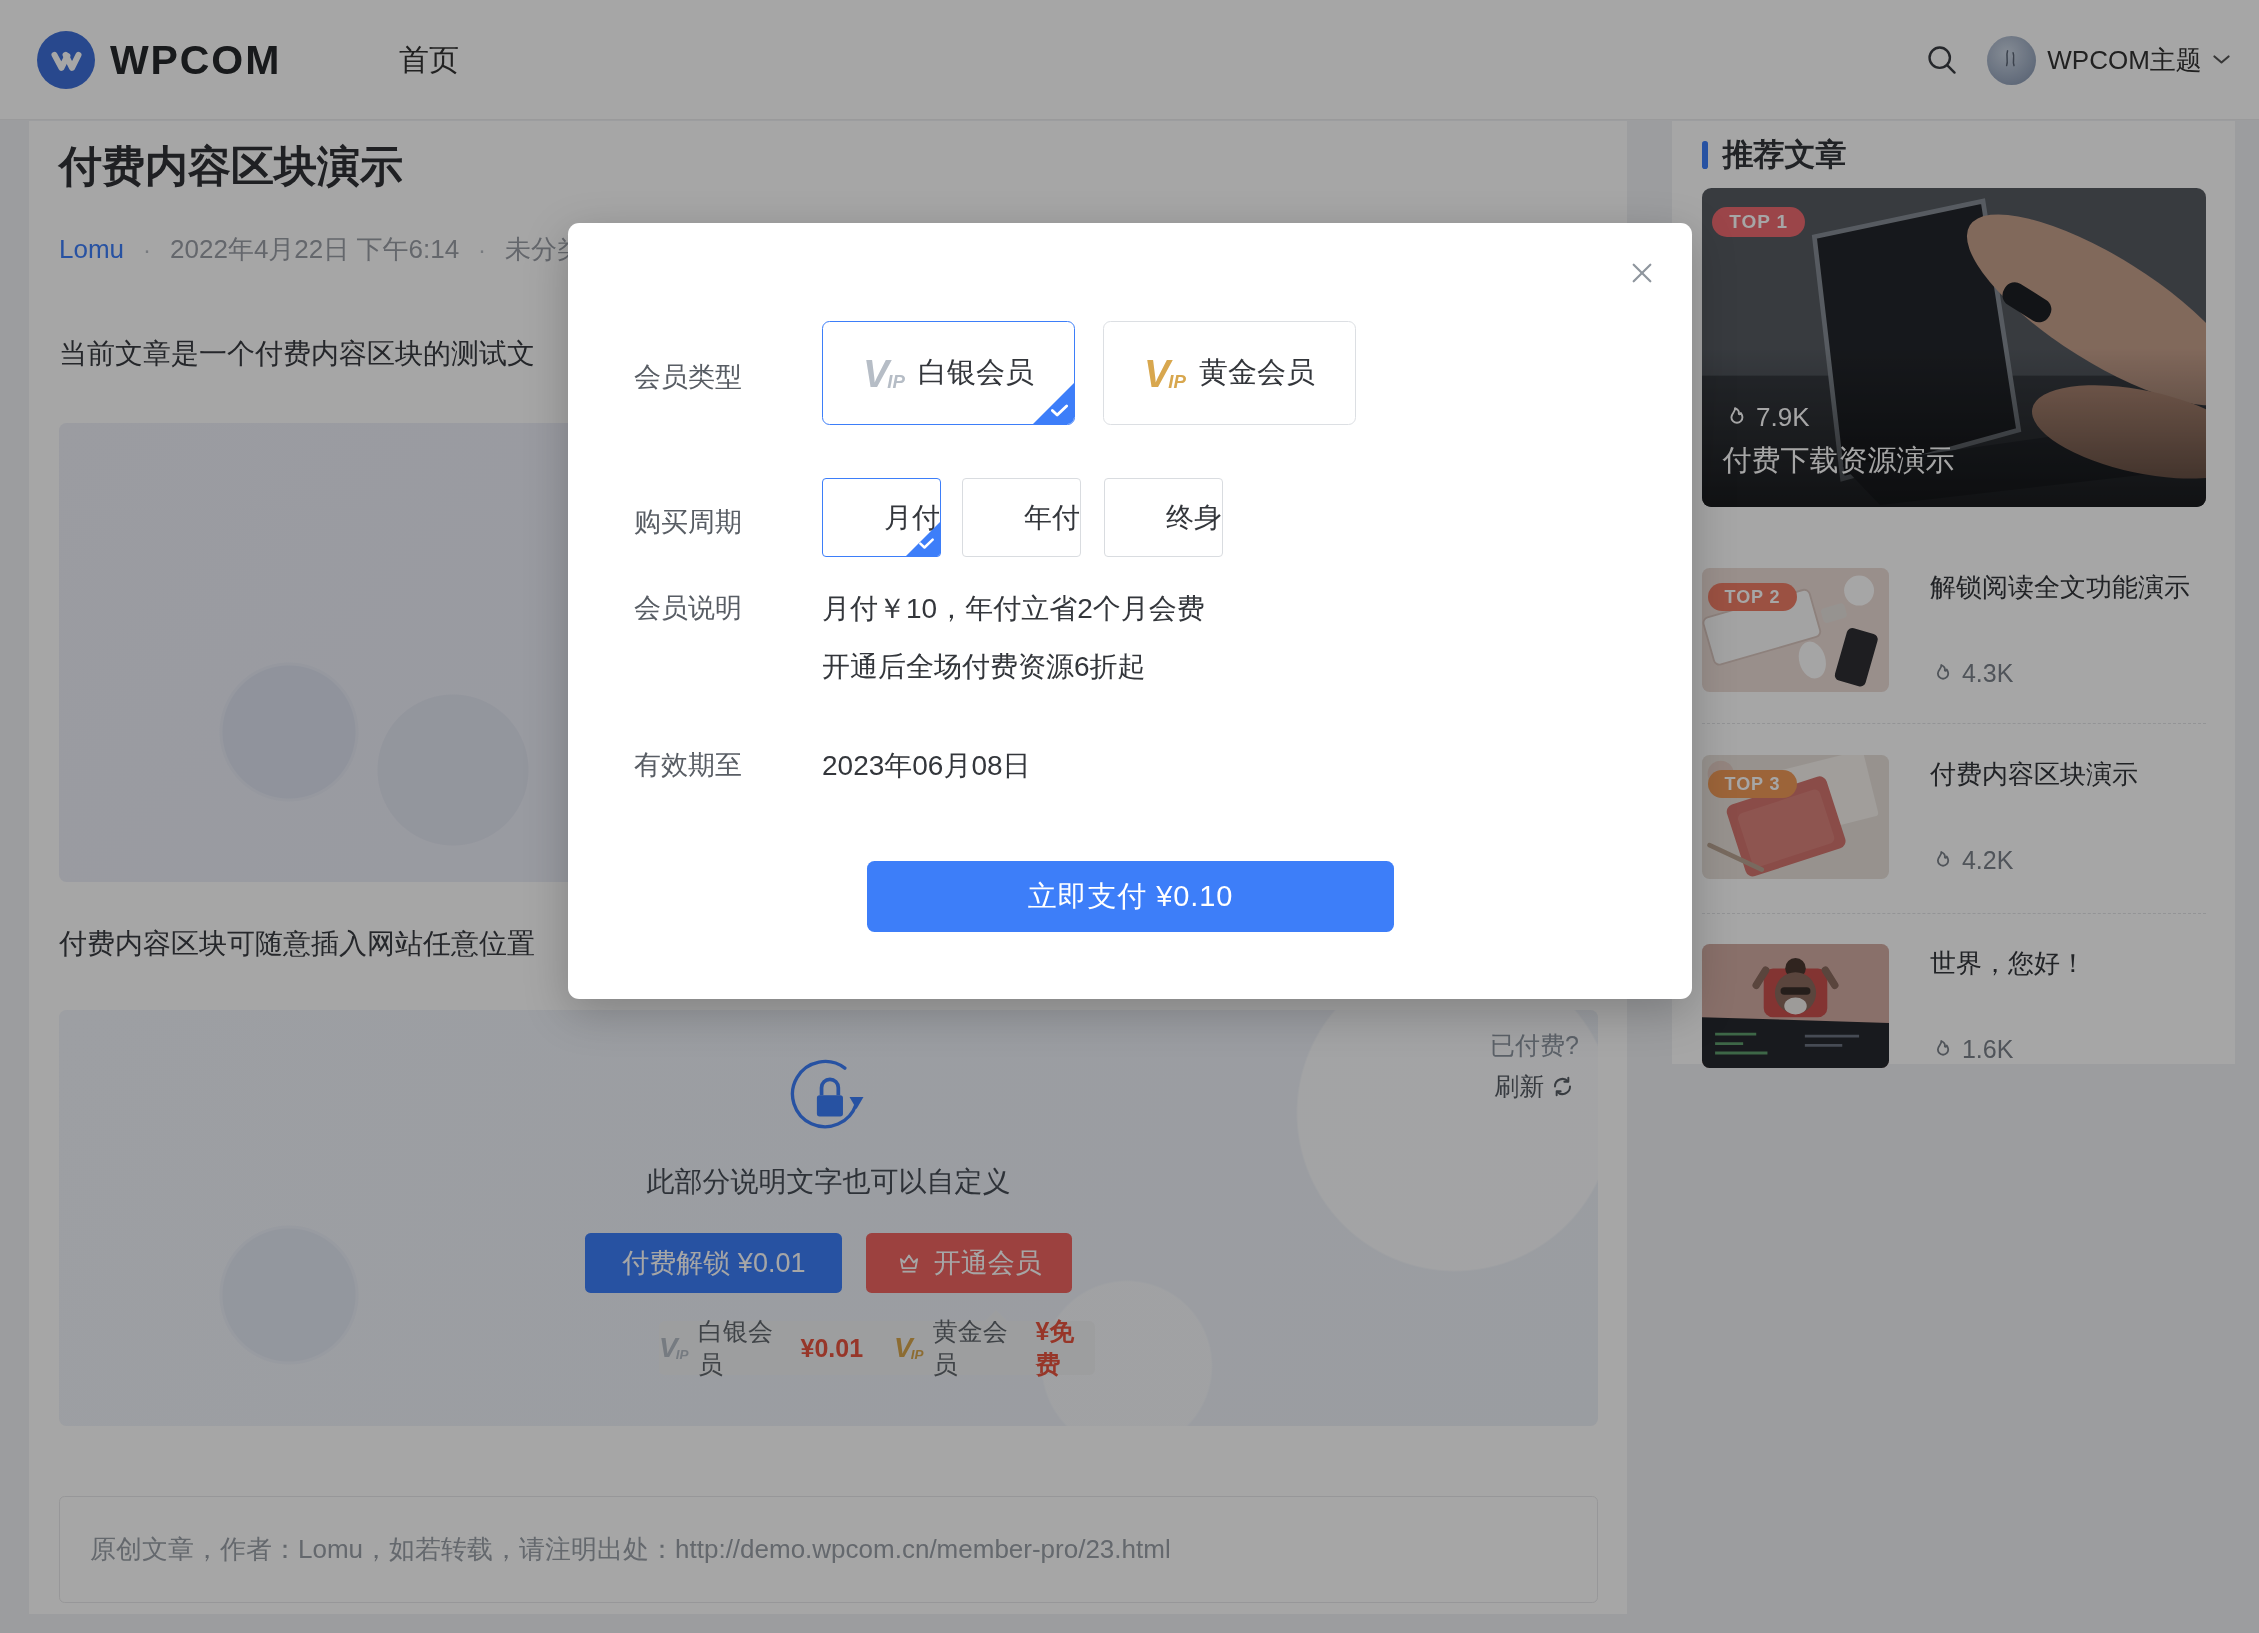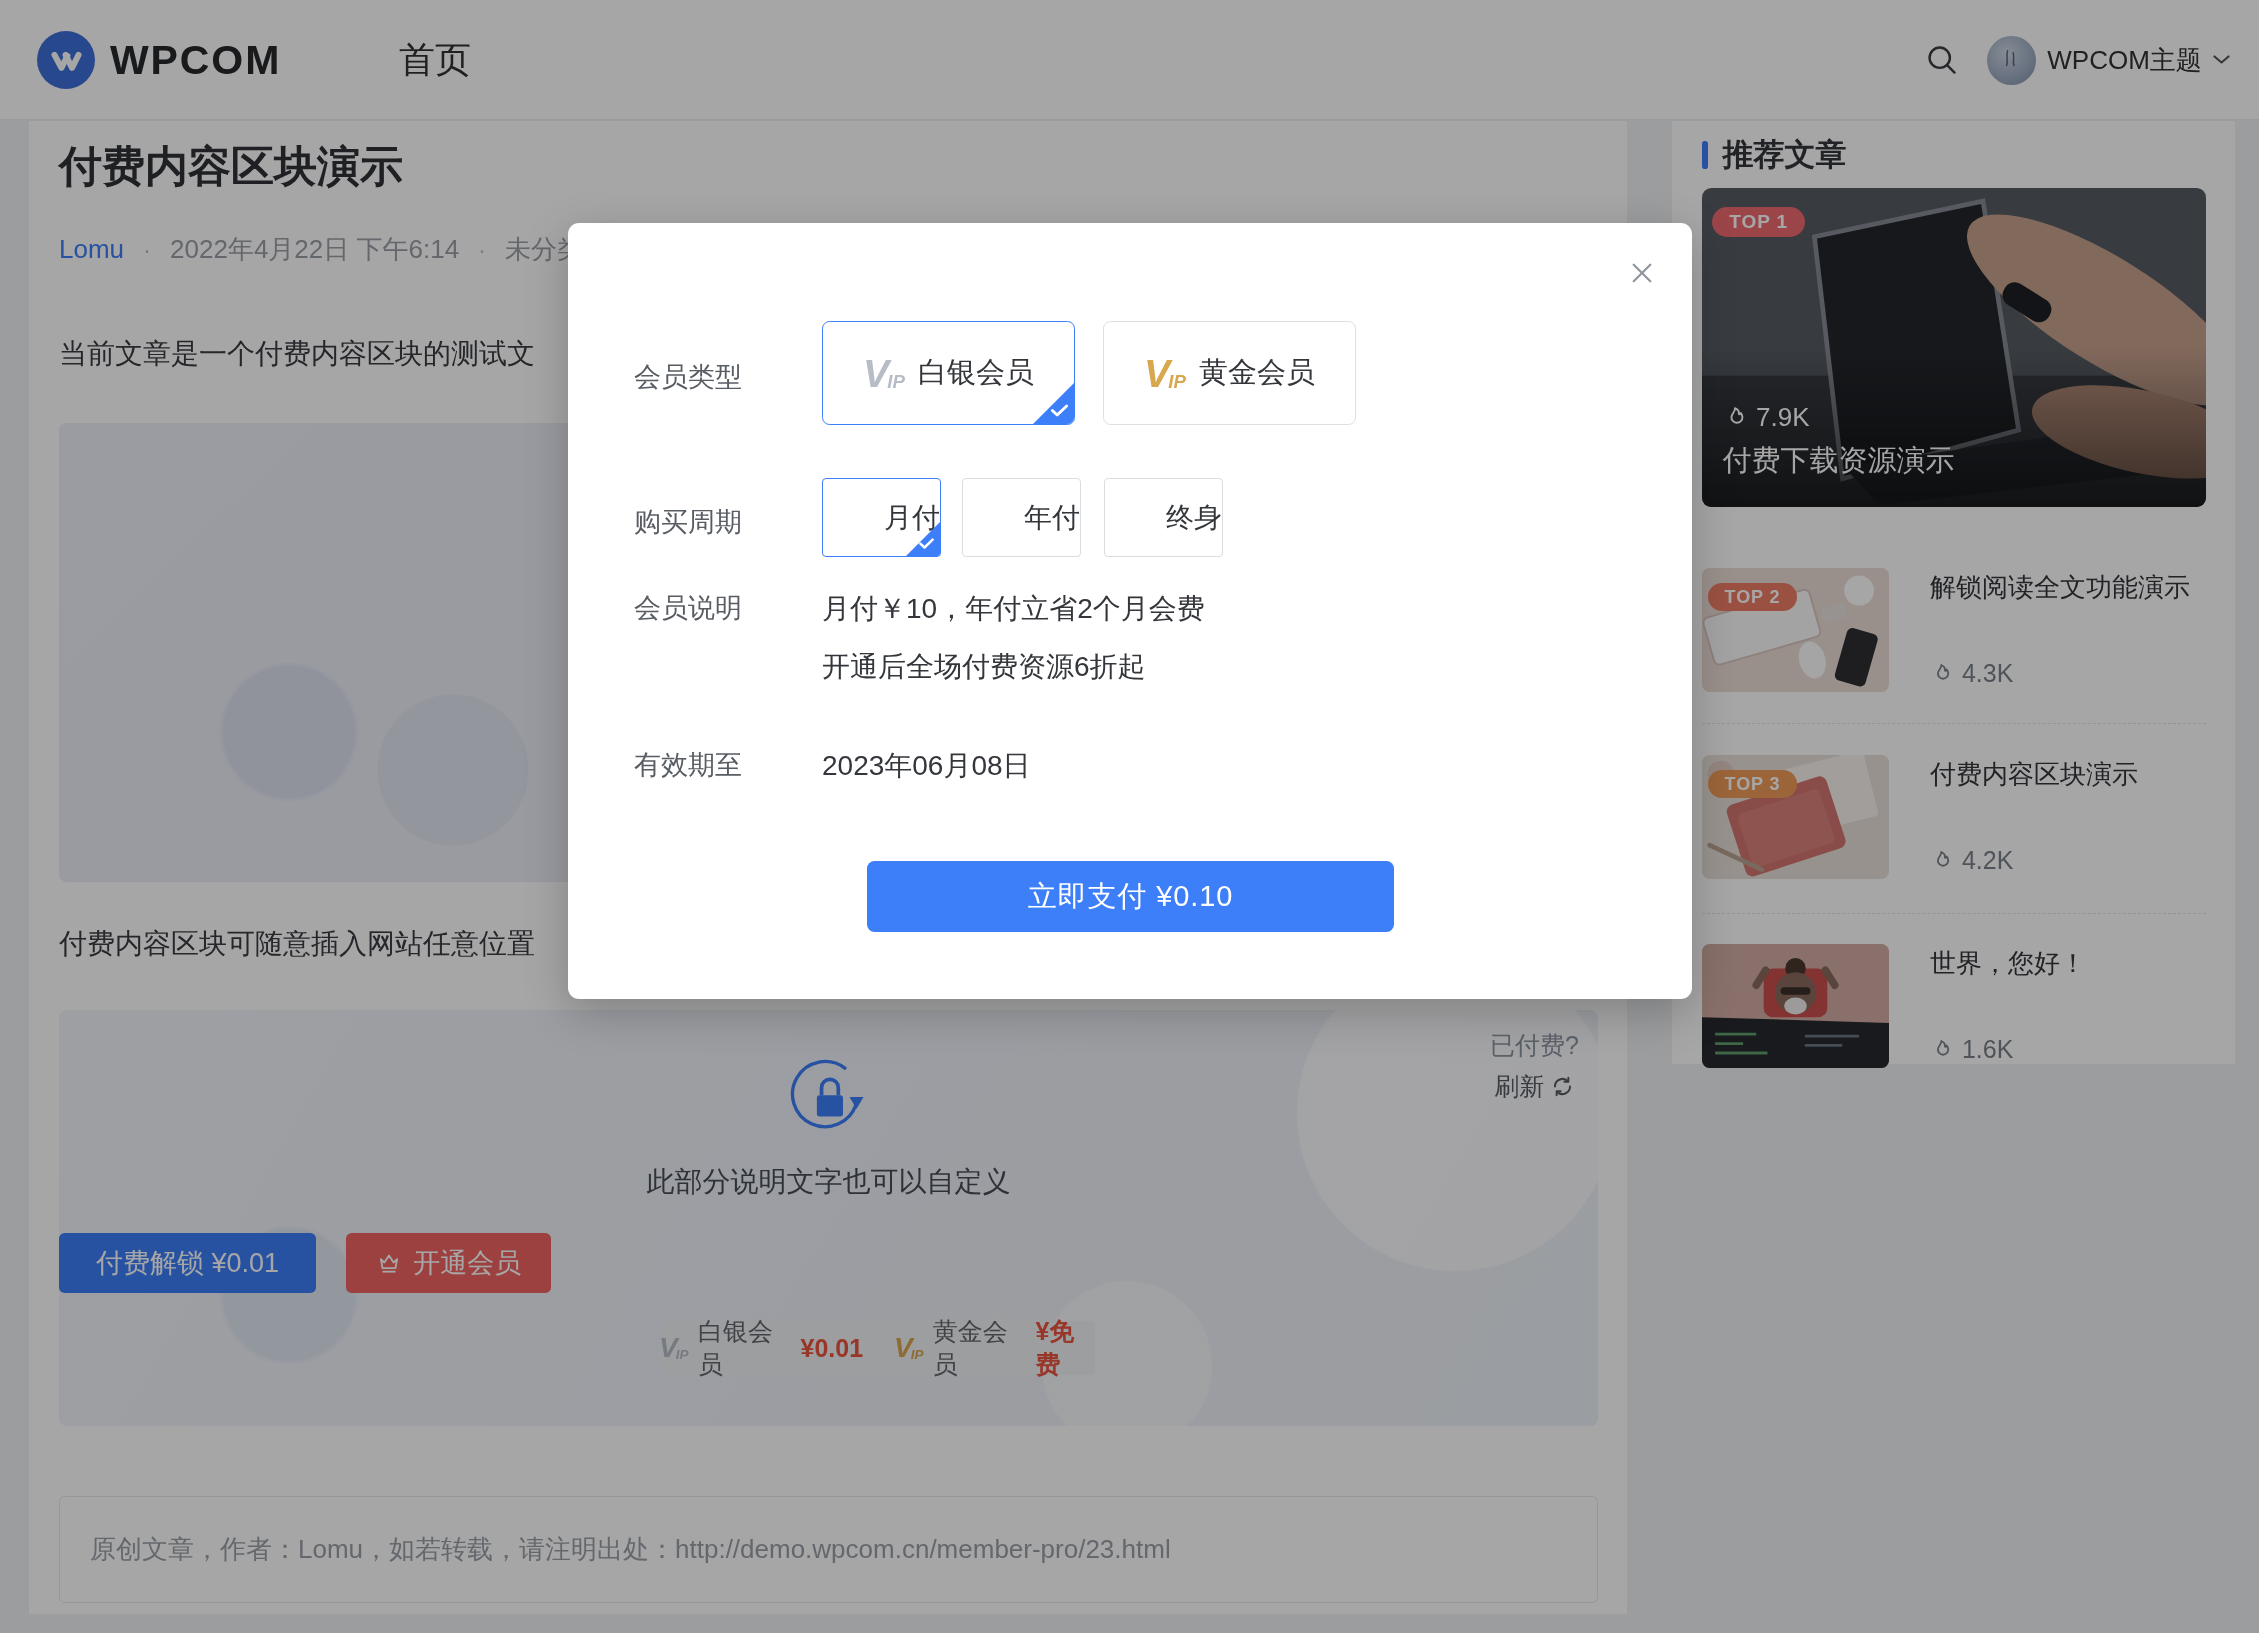--- a/index.html
+++ b/index.html
@@ -9,21 +9,21 @@
   *{margin:0;padding:0;box-sizing:border-box;}
   html,body{background:#e9eaee;}
   body{font-family:"Liberation Sans","DejaVu Sans",sans-serif;}
   .stage{position:relative;width:2260px;height:1634px;background:#f0f1f4;overflow:hidden;}
 
   
   .navbar{position:absolute;left:0;top:0;width:2260px;height:120px;background:#fff;border-bottom:0.9px solid #ededef;z-index:1;}
   .logo-wrap{position:absolute;left:37px;top:0;height:120px;display:flex;align-items:center;gap:15px;}
   .logo-circle{width:58px;height:58px;border-radius:50%;background:var(--logo);display:flex;align-items:center;justify-content:center;}
   .logo-text{font-size:41px;font-weight:800;color:#26282b;letter-spacing:1.9px;}
-  .nav-menu{position:absolute;left:399px;top:0;height:120px;display:flex;align-items:center;font-size:36px;color:#333;}
+  .nav-menu{position:absolute;left:399px;top:0;height:120px;display:flex;align-items:center;font-size:30px;color:#333;}
   .nav-right{position:absolute;right:30px;top:0;height:120px;display:flex;align-items:center;gap:26px;}
   .avatar{width:49px;height:49px;border-radius:50%;background:radial-gradient(circle at 40% 35%,#ccd6e4,#93a2ba 75%);position:relative;overflow:hidden;}
   .avatar svg{position:absolute;left:13px;top:13px;}
   .nav-user{display:flex;align-items:center;gap:11.2px;font-size:26px;color:#333;}
 
   
   .main-card{position:absolute;left:29px;top:121px;width:1598px;height:1493px;background:#fff;}
   .side-card{position:absolute;left:1672px;top:121px;width:563px;height:943px;background:#fff;}
 
   
@@ -42,21 +42,21 @@
   .locked{position:absolute;left:30px;top:889px;width:1539px;height:416px;border-radius:7.5px;overflow:hidden;
     background:
       radial-gradient(circle at 1396px 103px,rgba(255,255,255,.75) 0 157px,rgba(255,255,255,0) 159px),
       radial-gradient(circle at 230px 285px,#e2e8f3 0 66px,#eaeef7 67px 69px,transparent 70px),
       radial-gradient(circle at 1068px 356px,rgba(255,255,255,.5) 0 84px,transparent 86px),
       linear-gradient(120deg,#f1f4fa,#edf1f8);}
   .paid-refresh{position:absolute;right:19px;top:19px;display:flex;align-items:center;gap:7.5px;font-size:25px;flex-direction:column;}
   .paid-q{color:#8d95a0;} .refresh-link{color:#565c64;display:flex;align-items:center;gap:5.6px;}
   .lock-icon{position:absolute;left:50%;top:46px;transform:translateX(-50%);}
   .locked-desc{position:absolute;left:0;top:153px;width:100%;text-align:center;font-size:28px;color:#474e57;}
-  .locked-btns{position:absolute;left:0;top:223px;width:100%;display:flex;justify-content:flex-start;gap:30px;}
+  .locked-btns{position:absolute;left:0;top:223px;width:100%;display:flex;justify-content:center;gap:24px;}
   .btn{height:60px;border-radius:5.6px;display:flex;align-items:center;justify-content:center;font-size:27px;color:#fff;cursor:pointer;}
   .btn-unlock{background:var(--accent);padding:0 37px;}
   .btn-member{background:var(--red);padding:8px 30px;gap:11.2px;}
   .tip-bar{position:absolute;left:600px;top:311px;width:436px;height:54px;background:#f2f3f5;border-radius:5.6px;
     display:flex;align-items:center;justify-content:center;gap:9.4px;font-size:25px;color:#62686e;}
   .tip-bar::before{content:"";position:absolute;left:326px;top:-11.2px;border-left:11.2px solid transparent;border-right:11.2px solid transparent;border-bottom:11.2px solid #f2f3f5;}
   .tip-price{color:var(--price);font-weight:600;}
   .tip-gap{width:13px;}
   .copyright{position:absolute;left:30px;top:1375px;width:1539px;height:107px;border:0.9px solid #e9e9eb;border-radius:5.6px;
     display:flex;align-items:center;padding-left:30px;font-size:26px;color:#9aa0a8;}

